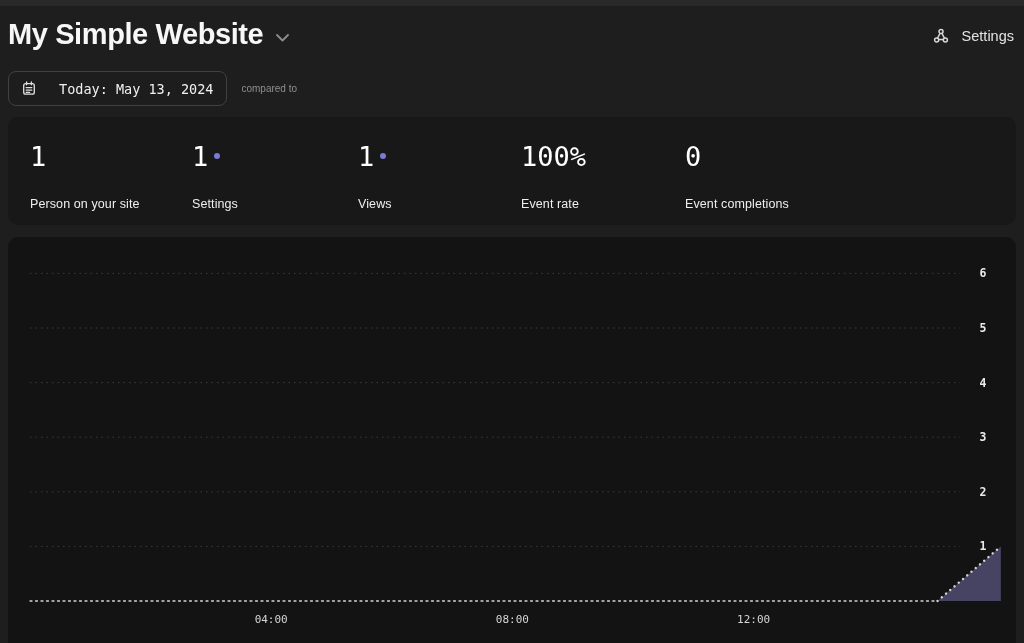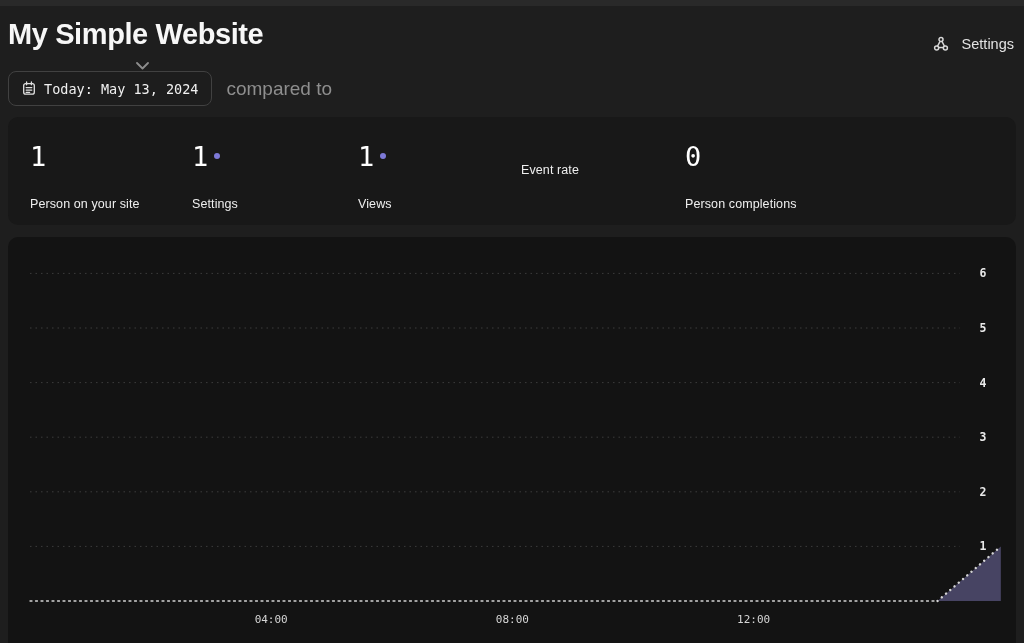--- a/index.html
+++ b/index.html
@@ -2,31 +2,31 @@
 <html style="--accent: #7d79d7; --area_fill: #474463; --chart_line: #d4d4d4; --grid_line: #3c3c3c;"><head>
 <meta charset="utf-8">
 <style>
   html,body{margin:0;padding:0;background:#1e1e1e;}
   .page{position:relative;width:1024px;height:643px;overflow:hidden;background:#1e1e1e;
         font-family:"Liberation Sans",sans-serif;color:#ededed;}
   .page::before{content:"";position:absolute;top:0;left:0;right:0;height:6px;background:#292929;}
 
   
   .topbar{position:absolute;left:8px;right:10px;top:14px;display:flex;align-items:center;justify-content:space-between;}
-  .title-wrap{display:flex;align-items:center;flex-direction:column;}
+  .title-wrap{display:flex;align-items:center;}
   .site-title{margin:0;font-size:29px;font-weight:700;letter-spacing:-0.4px;color:#f7f7f7;line-height:40px;cursor:pointer;}
   .title-chevron{margin-left:13px;margin-top:8px;}
   .settings-btn{display:flex;align-items:center;gap:13px;font-size:14.5px;color:#e3e3e3;cursor:pointer;margin-top:4px;}
 
   
   .toolbar{position:absolute;left:8px;top:71px;display:flex;align-items:center;}
-  .btn{display:flex;align-items:center;gap:8px;height:35px;padding:0 13px;border:1px solid #414141;border-radius:8px;
+  .btn{display:flex;align-items:center;gap:23px;height:35px;padding:0 13px;border:1px solid #414141;border-radius:8px;
        background:#1d1d1d;color:#f0f0f0;font-size:14.5px;font-family:"Liberation Sans",sans-serif;cursor:pointer;box-sizing:border-box;}
   .btn .num{font-family:"DejaVu Sans Mono",monospace;font-size:13.5px;}
-  .compared{margin:0 14px;font-size:19px;color:#8e8e8e;}
+  .compared{margin:0 14px;font-size:10px;color:#8e8e8e;}
   .btn + .btn{margin-left:6px;}
   .icon{flex:0 0 auto;display:block;}
 
   
   .stats-card{position:absolute;left:8px;top:117px;width:1008px;height:108px;background:#181818;border-radius:10px;
               display:grid;grid-template-columns:162px 166px 163px 164px 163px auto;padding:22px 0 0 22px;box-sizing:border-box;}
   .stat-value{display:flex;align-items:center;font-family:"DejaVu Sans Mono",monospace;font-size:27px;color:#ffffff;height:34px;}
   .stat-dot{width:6px;height:6px;border-radius:50%;background:var(--accent,#7d79d7);margin-left:6px;}
   .stat-label{margin-top:24px;font-size:12.5px;font-weight:500;color:#efefef;letter-spacing:0.1px;}
 
@@ -97,27 +97,30 @@
       <div class="stat-label">Settings</div>
     </div>
     <div class="stat">
       <div class="stat-value">
           <span>1</span>
           <span class="stat-dot"></span>
         </div>
       <div class="stat-label">Views</div>
     </div>
     <div class="stat">
+      <div class="stat-value">
+          <span>100%</span>
+        </div>
       <div class="stat-label">Event rate</div>
     </div>
     <div class="stat">
       <div class="stat-value">
           <span>0</span>
         </div>
-      <div class="stat-label">Person completions</div>
+      <div class="stat-label">Event completions</div>
     </div>
   </section>
 
   <section class="chart-card">
     <svg id="chart" class="chart-svg" viewBox="0 0 1008 406">
         <line x1="22" x2="952" y1="309.4" y2="309.4" stroke="#3c3c3c" stroke-width="1" stroke-dasharray="1.5 4"></line>
         <text x="975" y="313.4" text-anchor="middle" class="ytick">1</text>
         <line x1="22" x2="952" y1="254.8" y2="254.8" stroke="#3c3c3c" stroke-width="1" stroke-dasharray="1.5 4"></line>
         <text x="975" y="258.8" text-anchor="middle" class="ytick">2</text>
         <line x1="22" x2="952" y1="200.2" y2="200.2" stroke="#3c3c3c" stroke-width="1" stroke-dasharray="1.5 4"></line>

